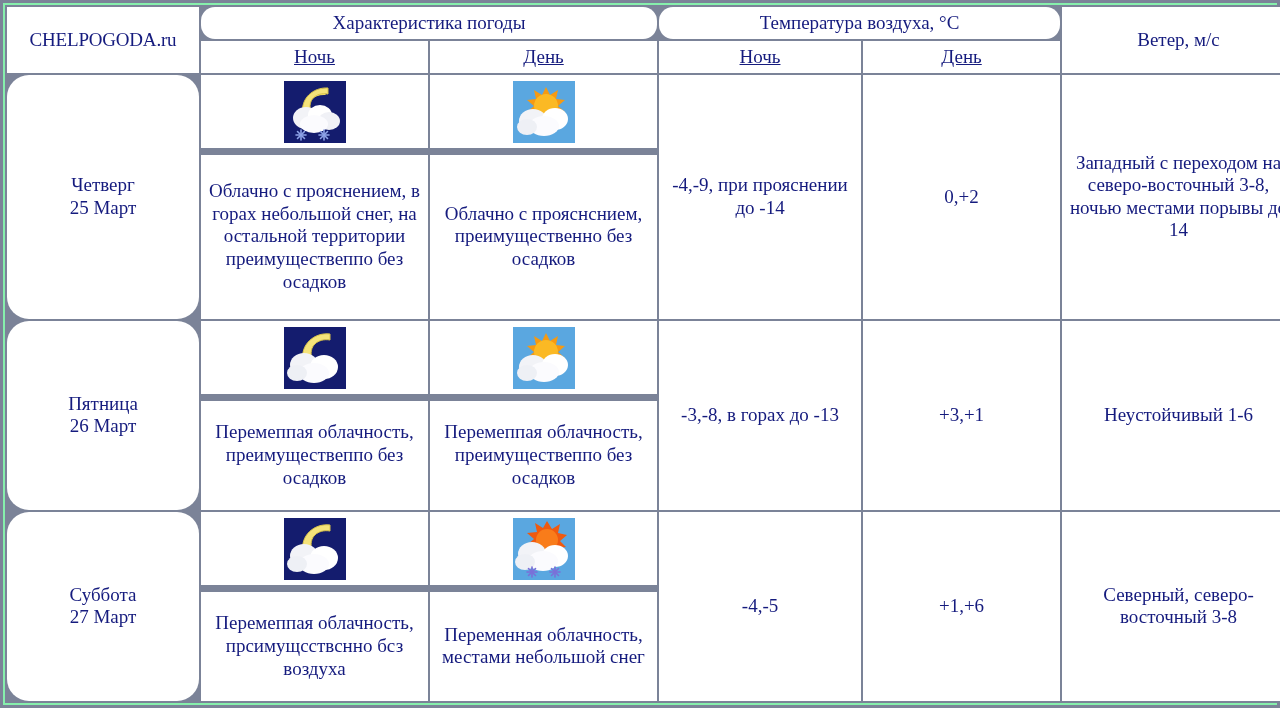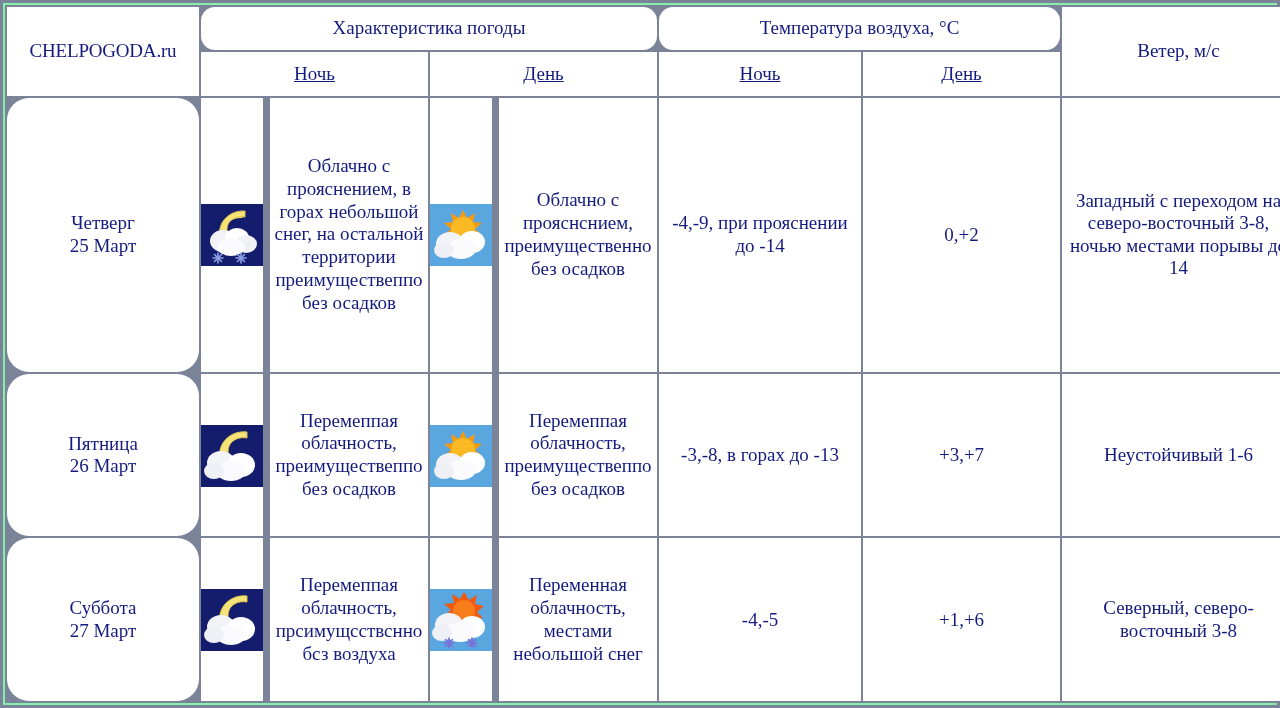--- a/index.html
+++ b/index.html
@@ -78,20 +78,21 @@
     border-radius: 22px;
   }
 
   
   .split {
     padding: 0 !important;
     background: #7b8398 !important;
   }
   .split-inner {
     display: flex;
+    flex-direction: column;
     height: 100%;
     gap: 7px;
   }
   .icon-box {
     background: #ffffff;
     display: flex;
     align-items: center;
     justify-content: center;
     padding: 6px 0 5px 0;
   }
@@ -247,21 +248,21 @@
                 <ellipse cx="31" cy="45" rx="15" ry="10" fill="#fbfbfe"></ellipse>
                 <ellipse cx="14" cy="46" rx="10" ry="8" fill="#eef0f5"></ellipse>
               </svg>
             </div>
             <div class="desc-box">
               <span>Перемеппая облачность, преимуществеппо без осадков</span>
             </div>
           </div>
         </td>
         <td class="temp">-3,-8, в горах до -13</td>
-        <td class="temp">+3,+7</td>
+        <td class="temp">+3,+1</td>
         <td class="wind">Неустойчивый 1-6</td>
       </tr>
 
       <tr>
         <td class="daycell">
           <div>Суббота</div>
           <div>27 Март</div>
         </td>
         <td class="split">
           <div class="split-inner">

